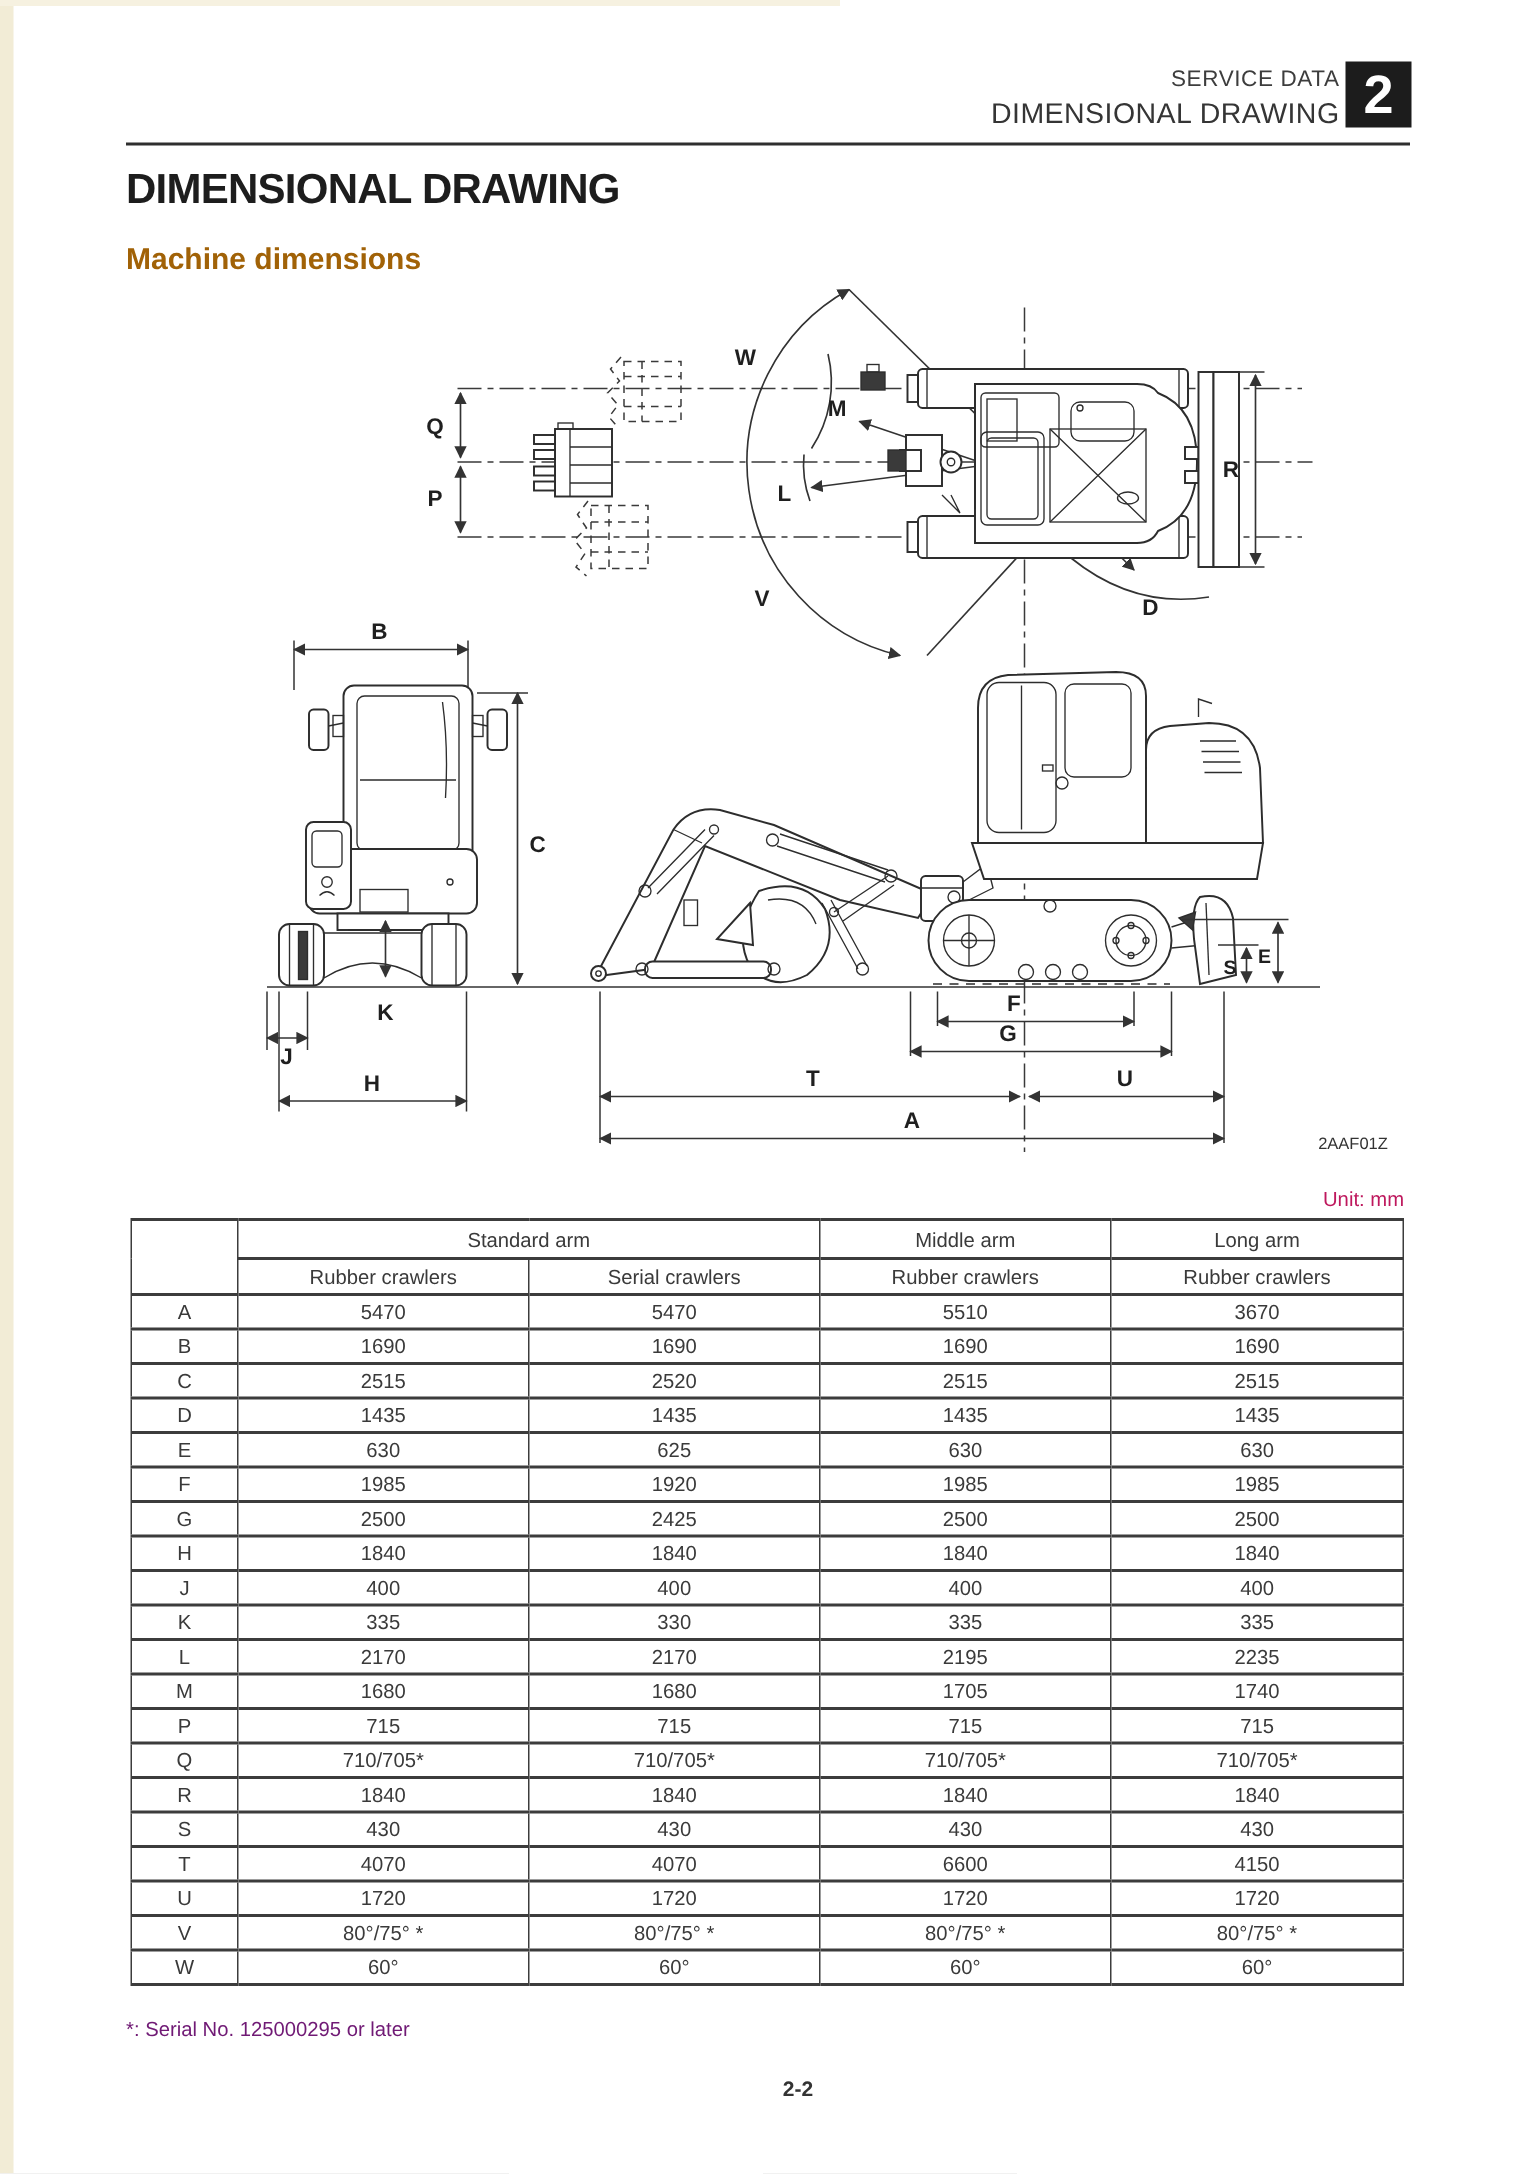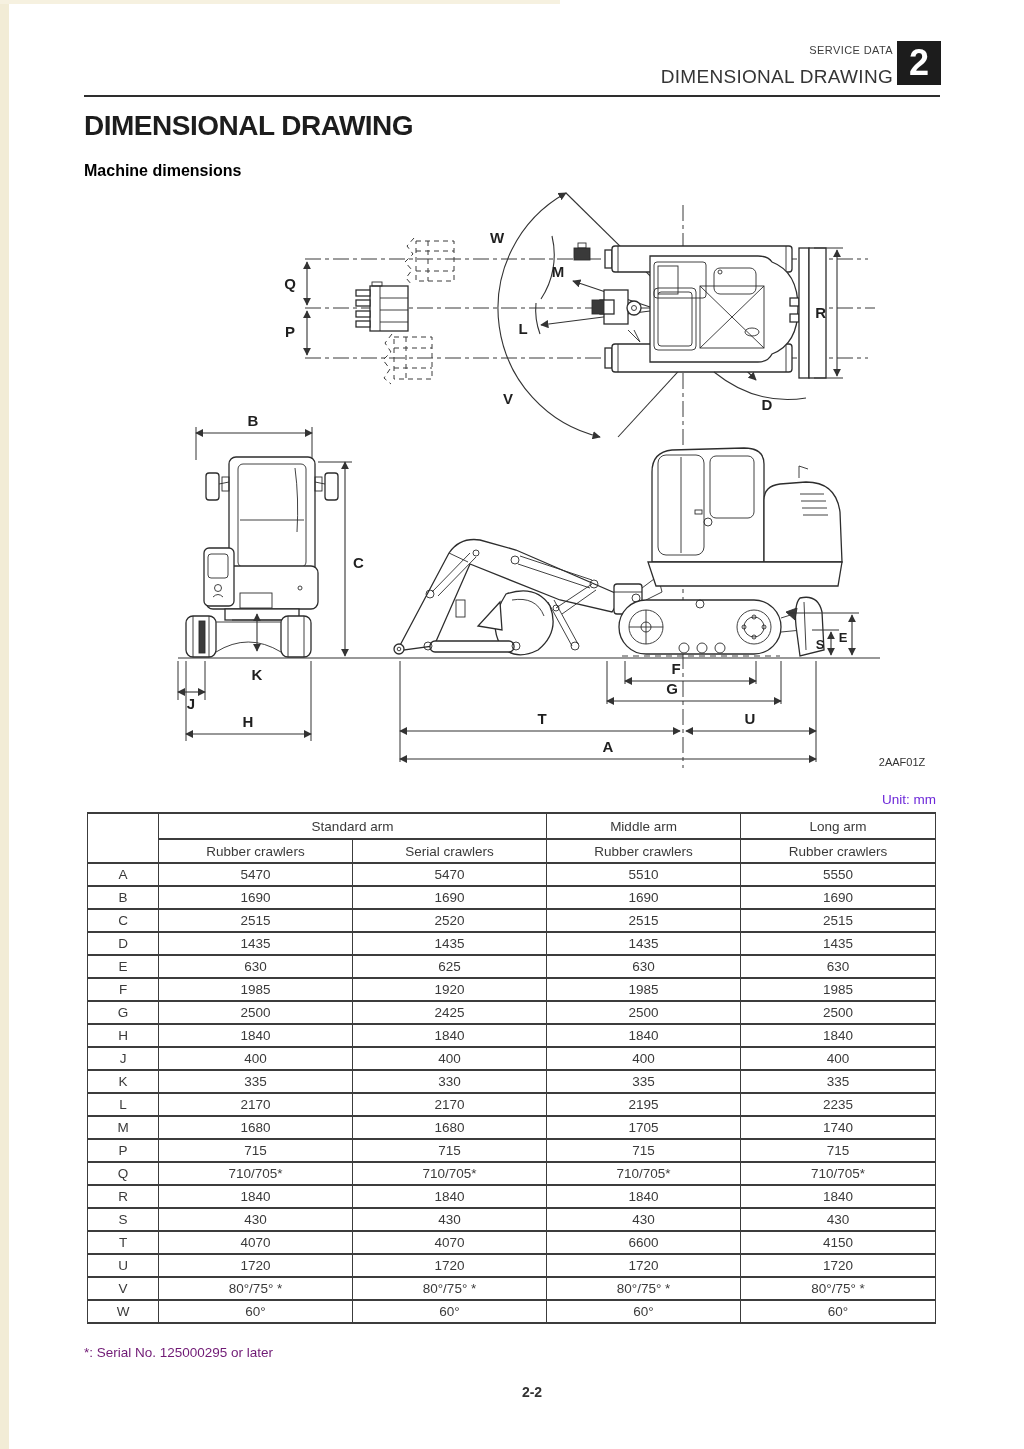--- a/index.html
+++ b/index.html
@@ -2,44 +2,44 @@
 <html><head>
 <meta charset="utf-8">
 <style>
   html,body{margin:0;padding:0;background:#e8e8e8;}
   .page{position:relative;width:1024px;height:1449px;background:#ffffff;overflow:hidden;
         font-family:"Liberation Sans","DejaVu Sans",sans-serif;color:#333;}
   .scan-edge{position:absolute;left:0;top:0;width:9px;height:100%;background:#f2ecd6;}
   .scan-edge-top{position:absolute;left:0;top:0;width:560px;height:4px;background:#f6f1e0;}
 
   
-  .kicker{position:absolute;top:44px;right:131px;font-size:11px;color:#3d3d3d;letter-spacing:.4px;}
+  .kicker{position:absolute;top:44px;right:131px;font-size:15px;color:#3d3d3d;letter-spacing:.4px;}
   .hdr-title{position:absolute;top:66px;right:131px;font-size:19px;color:#353535;letter-spacing:.3px;}
   .badge{position:absolute;left:897px;top:41px;width:44px;height:44px;background:#1c1c1c;
          display:flex;align-items:center;justify-content:center;}
   .badge span{color:#fff;font-size:36px;font-weight:bold;line-height:1;}
   .rule{position:absolute;left:84px;top:95px;width:856px;height:2px;background:#2e2e2e;}
 
   .title{position:absolute;left:84px;top:110px;font-size:28px;font-weight:bold;color:#1d1d1d;letter-spacing:-.5px;}
-  .subtitle{position:absolute;left:84px;top:162px;font-size:16px;font-weight:bold;color:#000000;}
+  .subtitle{position:absolute;left:84px;top:162px;font-size:20px;font-weight:bold;color:#a16207;}
 
   
   svg.diagram{position:absolute;left:0;top:175px;}
   .cl{stroke:#3a3a3a;stroke-width:1;fill:none;stroke-dasharray:16 4 4 4;}
   .dim{stroke:#333;stroke-width:1.1;fill:none;}
   .ext{stroke:#333;stroke-width:1;fill:none;}
   .m{stroke:#2d2d2d;stroke-width:1.3;fill:#fff;}
   .m2{stroke:#2d2d2d;stroke-width:.9;fill:none;}
   .mf{stroke:#2d2d2d;stroke-width:.9;fill:#3a3a3a;}
   .dsh{stroke:#3a3a3a;stroke-width:1;fill:none;stroke-dasharray:5 4;}
   text.dt{font:bold 15px "Liberation Sans",sans-serif;fill:#1f1f1f;text-anchor:middle;}
   text.sm{font:11px "Liberation Sans",sans-serif;fill:#333;text-anchor:middle;}
 
   
-  .unit-note{position:absolute;top:792px;right:88px;font-size:13.5px;color:#6d28d9;}
+  .unit-note{position:absolute;top:792px;right:88px;font-size:13.5px;color:#be185d;}
   .spec{position:absolute;left:87px;top:812px;width:848px;border-collapse:collapse;table-layout:fixed;border-radius:32px;}
   .spec td,.spec th{border:1px solid #3c3c3c;border-top-width:2px;border-bottom-width:2px;
       font-size:13.5px;font-weight:normal;color:#3a3a3a;text-align:center;padding:0;height:21px;
       background:#fff;overflow:hidden;}
   .spec tr.hg th{height:24px;}
   .spec tr.hh th{height:22px;}
 
   .footnote{position:absolute;left:84px;top:1345px;font-size:13.5px;color:#701a75;}
   .pagenum{position:absolute;left:0;top:1384px;width:1024px;text-align:center;
            font-size:14px;font-weight:bold;color:#333;margin-left:20px;}
@@ -307,21 +307,21 @@
         <th>Rubber crawlers</th>
         <th>Rubber crawlers</th>
       </tr>
     </thead>
     <tbody>
         <tr>
           <td>A</td>
           <td>5470</td>
           <td>5470</td>
           <td>5510</td>
-          <td>5550</td>
+          <td>3670</td>
         </tr>
         <tr>
           <td>B</td>
           <td>1690</td>
           <td>1690</td>
           <td>1690</td>
           <td>1690</td>
         </tr>
         <tr>
           <td>C</td>

